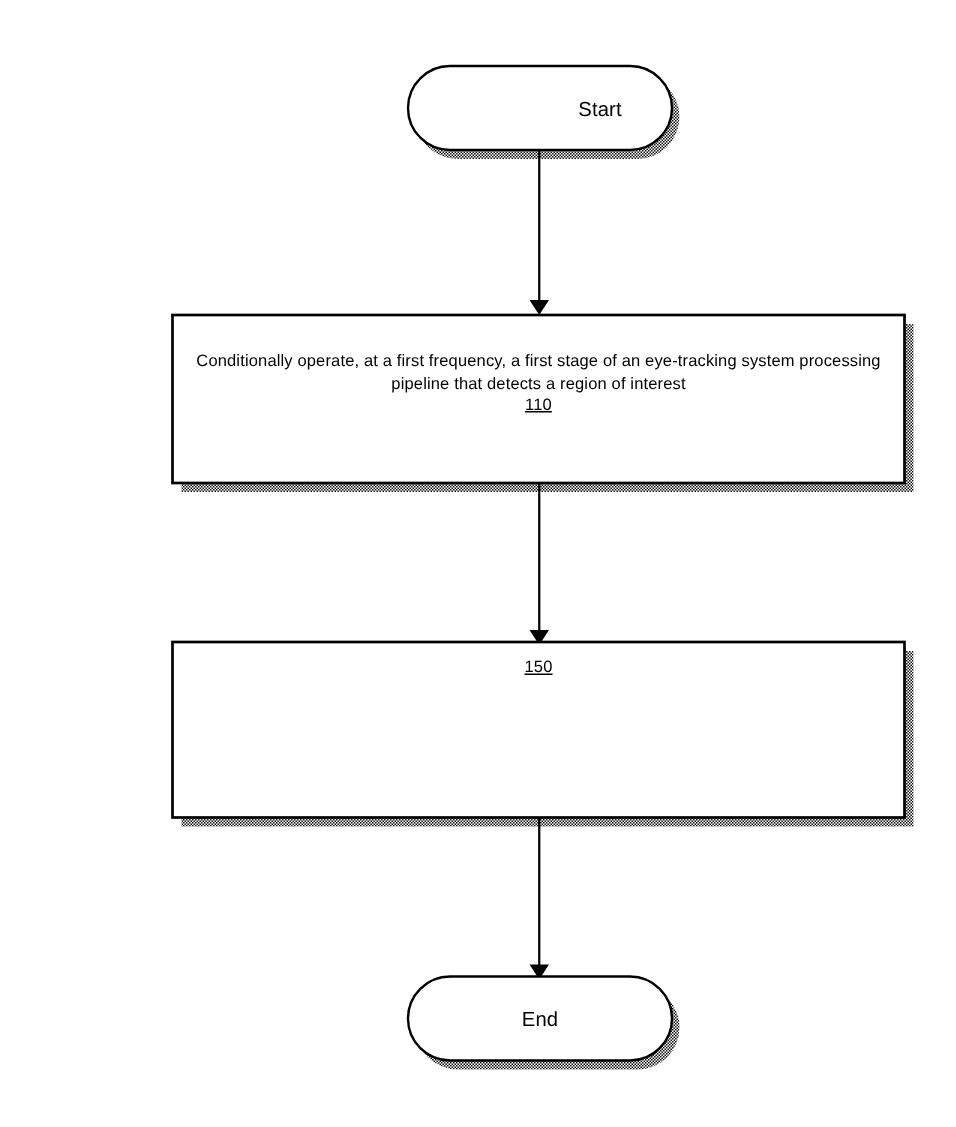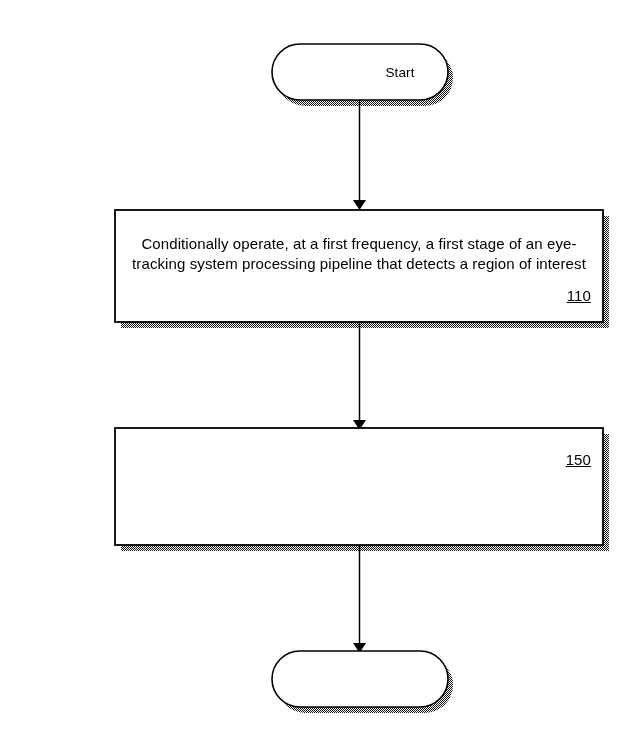--- a/index.html
+++ b/index.html
@@ -34,29 +34,28 @@
     color: #000000;
     line-height: 1.32;
     letter-spacing: 0.1px;
     -webkit-font-smoothing: none;
   }
   .terminal-label {
     font-size: 13.5px;
     width: 176px;
   }
   .process-text {
-    font-size: 15px;
+    font-size: 11px;
     width: 464px;
   }
   .ref-num {
     display: block;
     text-decoration: underline;
     text-underline-offset: 1px;
-    margin-top: 12px;
-    text-align: right;
+    margin-top: 0px;
   }
 
   #start-label { left: 272px; top: 64px; margin-left: 40px; }
   #end-label   { left: 272px; top: 671px; }
   #box1-text   { left: 127px; top: 234px; }
   #box2-text   { left: 127px; top: 438px; }
 </style>
 </head>
 <body>
 
@@ -119,14 +118,15 @@
 
   <div id="box1-text" class="node-text process-text">
     <span>Conditionally operate, at a first frequency, a first stage of an eye-tracking system processing pipeline that detects a region of interest</span>
     <span class="ref-num">110</span>
   </div>
 
   <div id="box2-text" class="node-text process-text">
     <span class="ref-num">150</span>
   </div>
 
+  <div id="end-label" class="node-text terminal-label">End</div>
 
 </div>
 
 </body></html>

